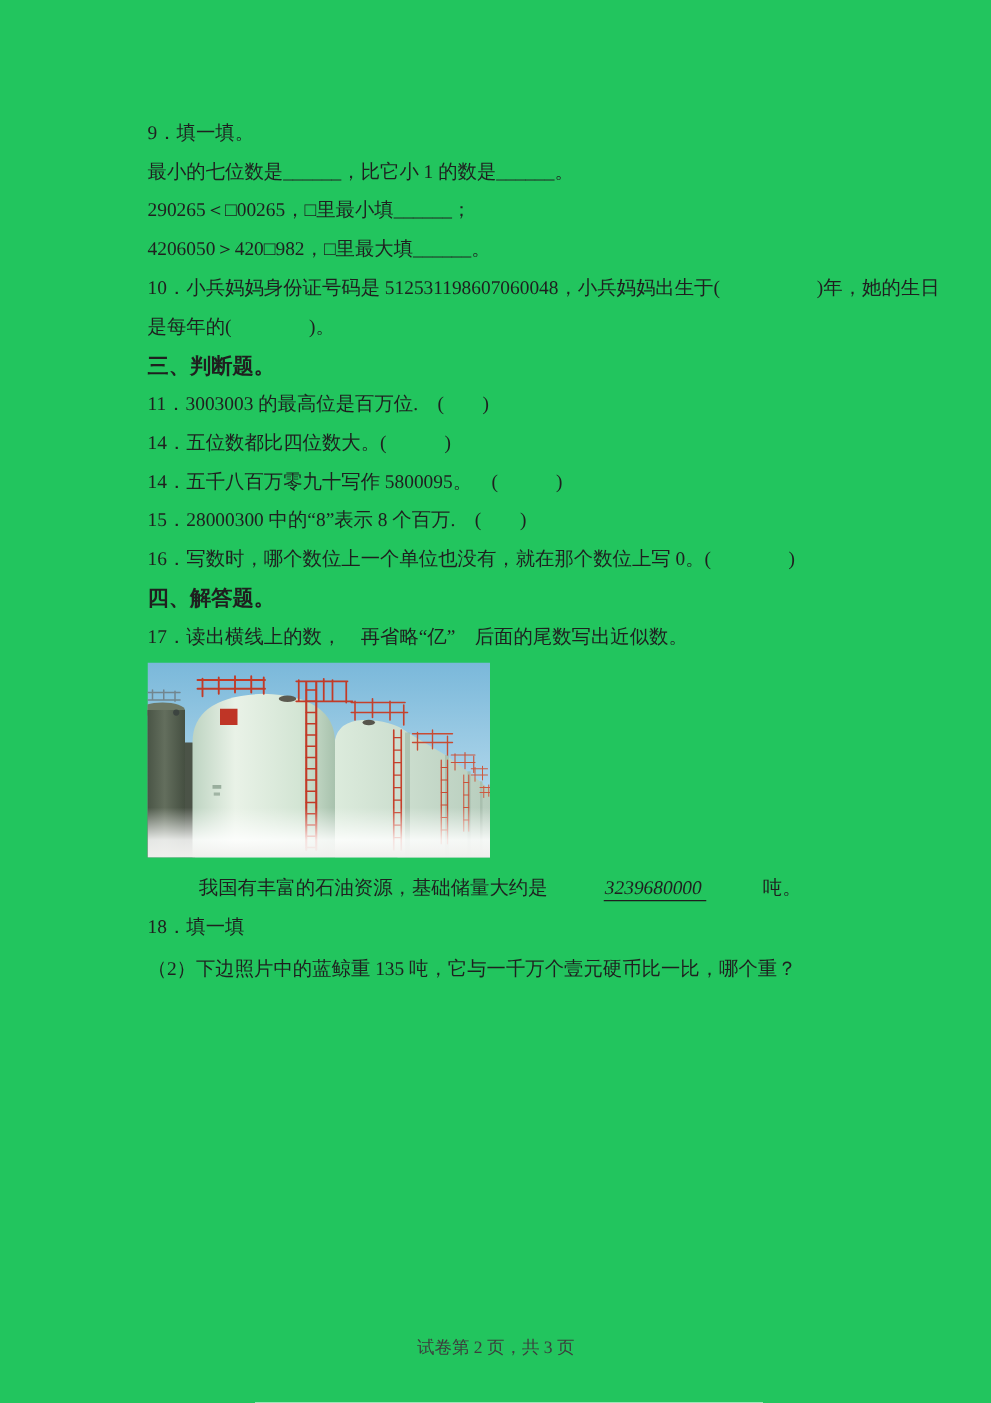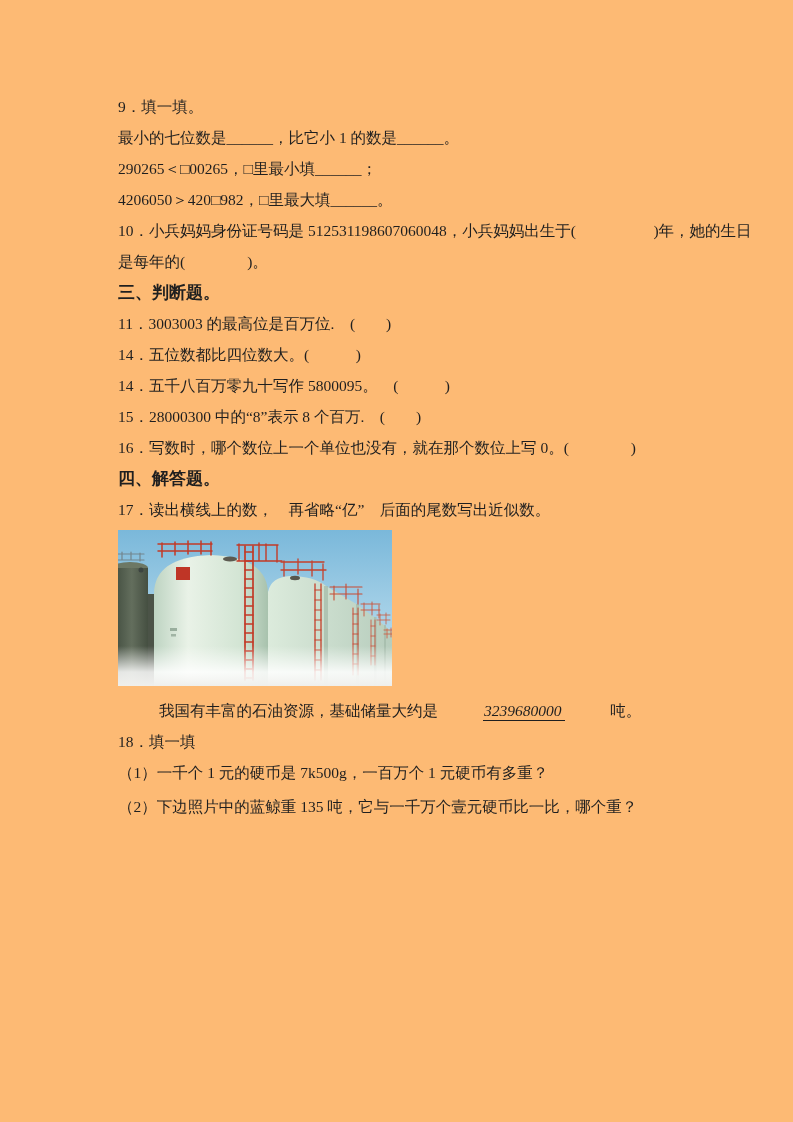--- a/index.html
+++ b/index.html
@@ -3,21 +3,21 @@
 <meta charset="utf-8">
 <style>
   :root{
     --ink:#1f1f1f;
     --footer-ink:#3d3d3d;
   }
   html,body{margin:0;padding:0;background:#ffffff;}
   .page{
     position:relative;
     width:793px;height:1122px;
-    background:#fdba74;
+    background:#22c55e;
     font-family:"Liberation Serif","DejaVu Serif",serif;
     color:var(--ink);
     overflow:hidden;
   }
   .content{
     position:absolute;
     left:118px;top:91px;
     width:580px;
     font-size:15.5px;
     line-height:31px;
@@ -129,18 +129,18 @@
         <path d="M253,135 V90 M257,135 V90 M253,96h4M253,106h4M253,116h4M253,126h4" stroke="#cb523a" stroke-width="0.8"></path>
         <path d="M259,85 H272 M259,90 H272 M262,95 V84 M268,94 V83 M266,100 H274 M266,104 H274 M269,108 V99 M273,107 V98" stroke="#cd5a40" stroke-width="0.8"></path>
       </g>
 
       <rect x="0" y="116" width="274" height="40" fill="url(#fogG)"></rect>
     </svg>
 
     <p class="statement"><span>我国有丰富的石油资源，基础储量大约是 </span><span class="u">3239680000</span><span> 吨。</span></p>
 
     <p>18．填一填</p>
-    <p>（1）一千个 1 元的硬币是 7k500g，一百万个 1 元硬币有多重？</p>
     <p class="part-2">（2）下边照片中的蓝鲸重 135 吨，它与一千万个壹元硬币比一比，哪个重？</p>
 
   </div>
 
+  <div class="footer">试卷第 2 页，共 3 页</div>
 </div>
 
 </body></html>

